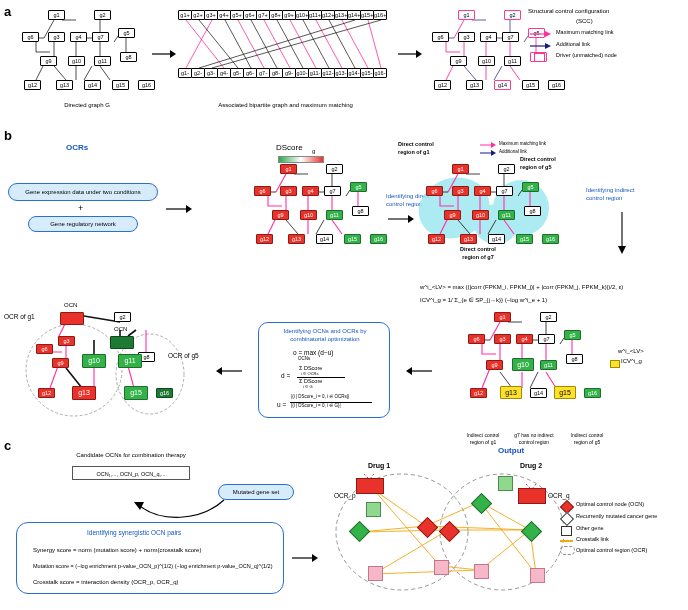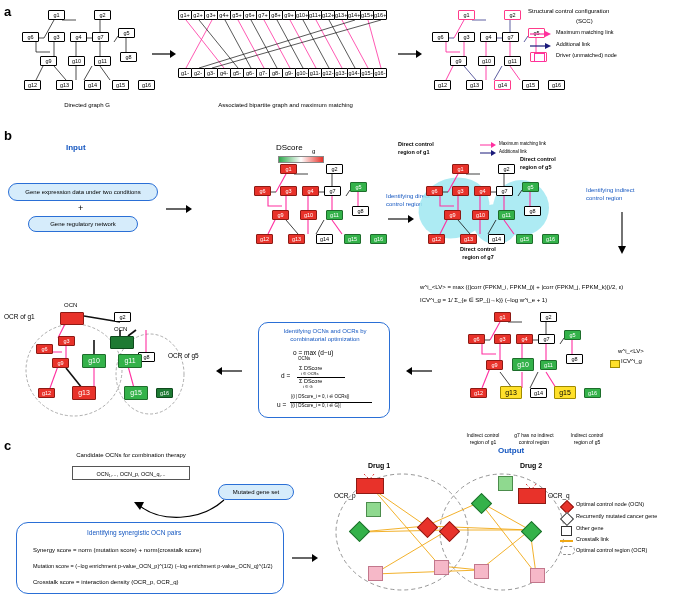--- a/index.html
+++ b/index.html
@@ -195,21 +195,21 @@
     <line x1="0" y1="4" x2="15" y2="4" stroke="#1a1a7a" stroke-width="1.2"></line>
     <polygon points="15,1 21,4 15,7" fill="#1a1a7a"></polygon>
   </svg>
   <div class="legend-txt" style="left:28px;top:33px;">Additional link</div>
   <div class="abs" style="left:6px;top:45px;width:9px;height:7px;border:1.2px solid #ff2fa0;background:#fff;"></div>
   <div class="legend-txt" style="left:28px;top:44px;">Driver (unmatched) node</div>
 </div>
 
 <div class="panel-letter abs" style="left:4px;top:128px;">b</div>
 
-<div class="lbl blue abs" style="left:66px;top:143px;font-size:8px;">Input</div>
+<div class="lbl blue abs" style="left:66px;top:143px;font-size:8px;">OCRs</div>
 <div class="box" style="left:8px;top:183px;width:150px;height:18px;">Gene expression data under two conditions</div>
 <div class="lbl abs" style="left:78px;top:203px;font-size:9px;">+</div>
 <div class="box" style="left:28px;top:216px;width:110px;height:16px;">Gene regulatory network</div>
 
 <svg class="abs" style="left:166px;top:203px;" width="26" height="12">
   <line x1="0" y1="6" x2="20" y2="6" stroke="#000" stroke-width="1.2"></line>
   <polygon points="20,2 26,6 20,10" fill="#000"></polygon>
 </svg>
 
 <div class="abs" style="left:274px;top:143px;width:60px;height:22px;">

